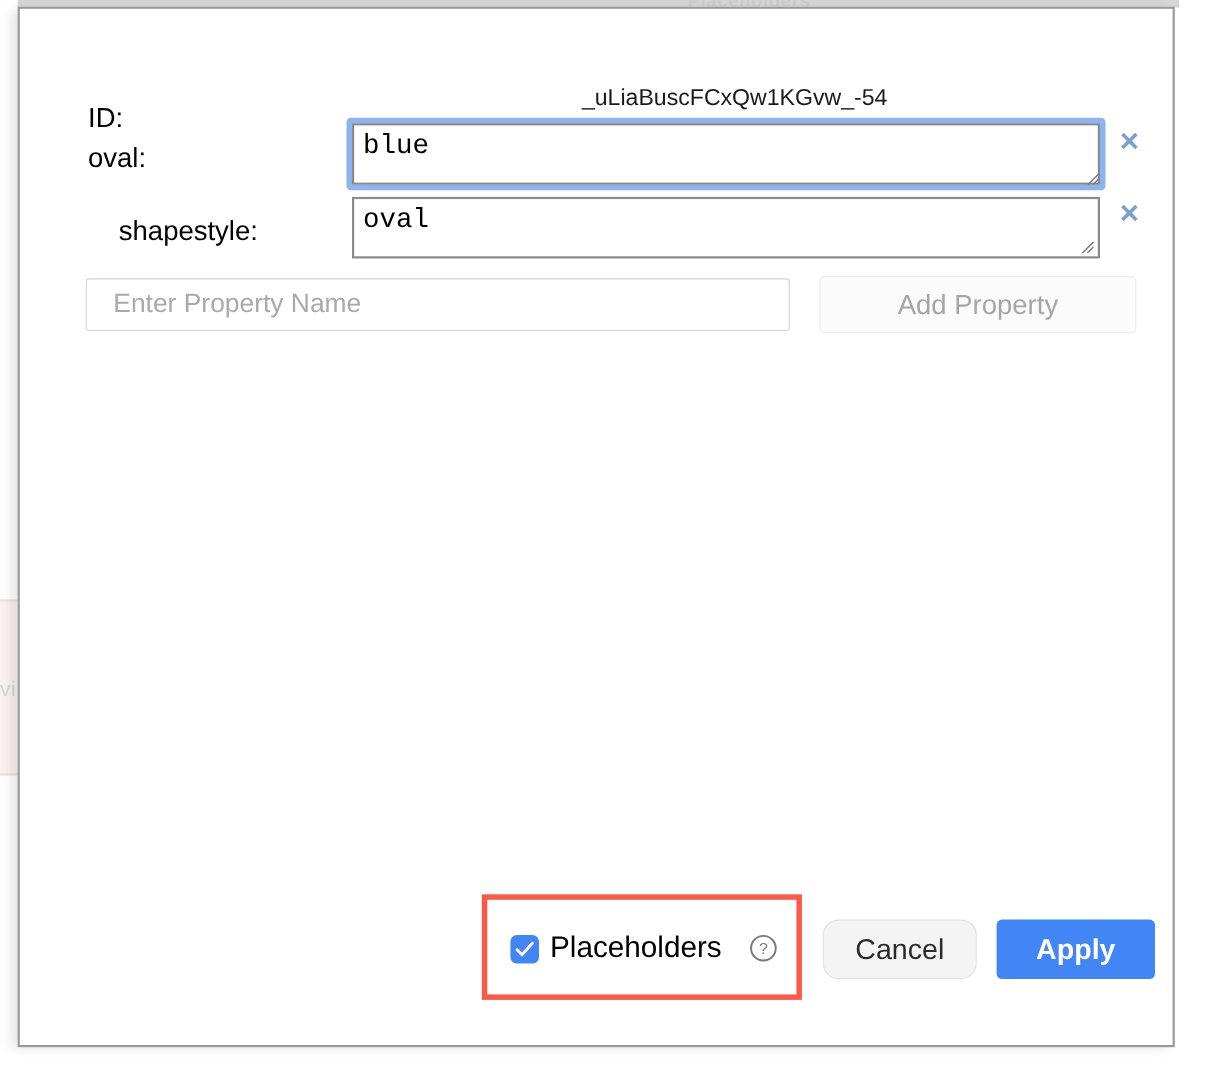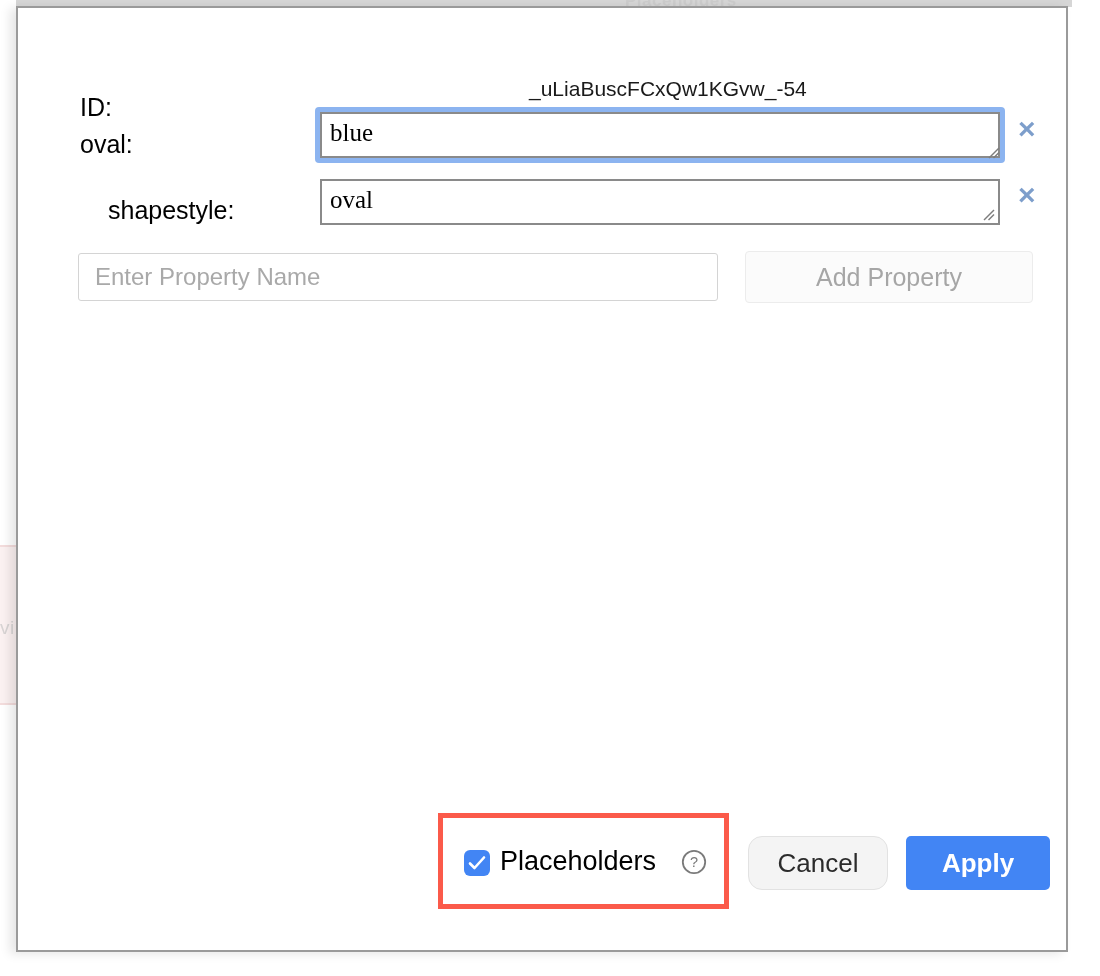--- a/index.html
+++ b/index.html
@@ -101,24 +101,24 @@
     white-space: nowrap;
   }
 
   
   .ta-wrap {
     position: absolute;
   }
   .ta {
     box-sizing: border-box;
     width: 680px;
-    height: 46px;
+    height: 56px;
     border: 2px solid #8a8a8a;
     background: #ffffff;
-    font-family: Liberation Serif, serif;
+    font-family: Liberation Mono, monospace;
     font-size: 25px;
     color: #000000;
     padding: 4px 8px;
     resize: none;
     outline: none;
     overflow: hidden;
     line-height: 30px;
     display: block;
   }
   .ta-wrap.focused {
@@ -153,21 +153,21 @@
     position: absolute;
     box-sizing: border-box;
     width: 640px;
     height: 48px;
     border: 1px solid #d4d4d4;
     border-radius: 3px;
     background: #ffffff;
     font-family: "Liberation Sans", sans-serif;
     font-size: 24px;
     color: #404040;
-    padding: 0 16px;
+    padding: 0 24px;
     outline: none;
   }
   .prop-input::placeholder { color: #a9a9a9; }
 
   .add-prop-btn {
     position: absolute;
     box-sizing: border-box;
     width: 288px;
     height: 52px;
     border: 1px solid #ececec;

